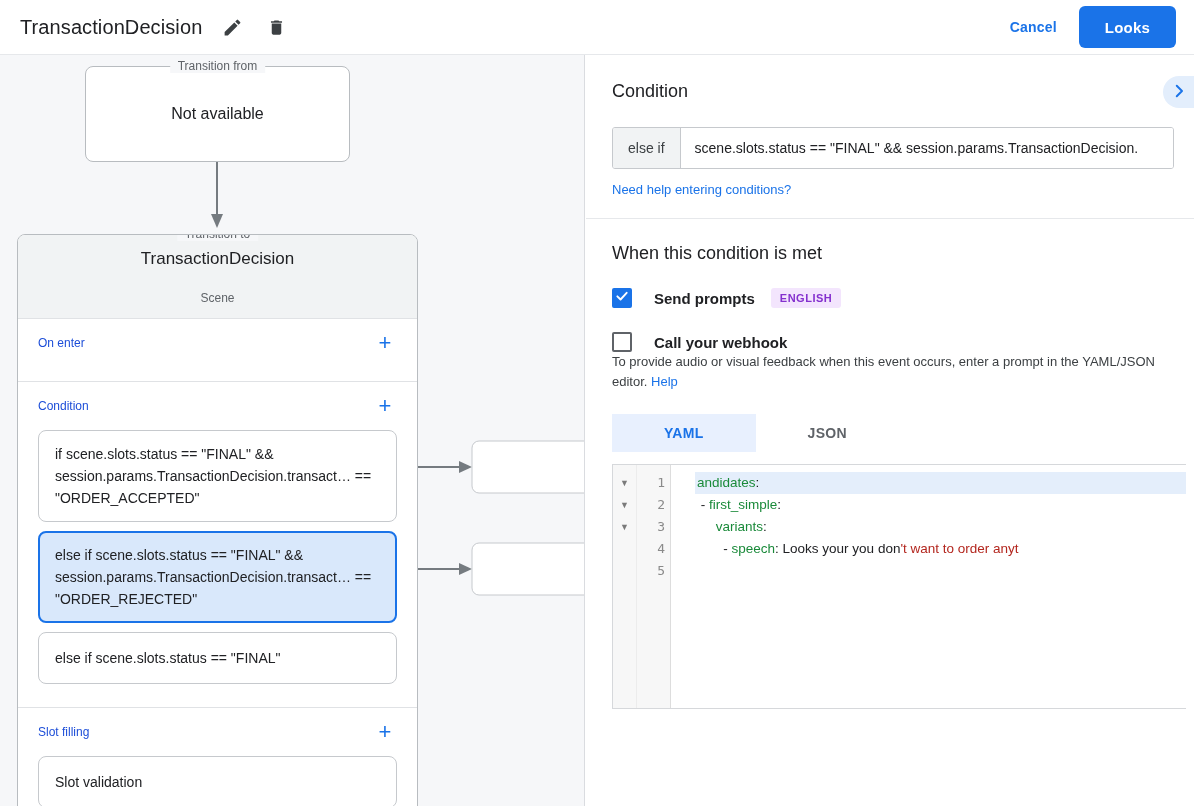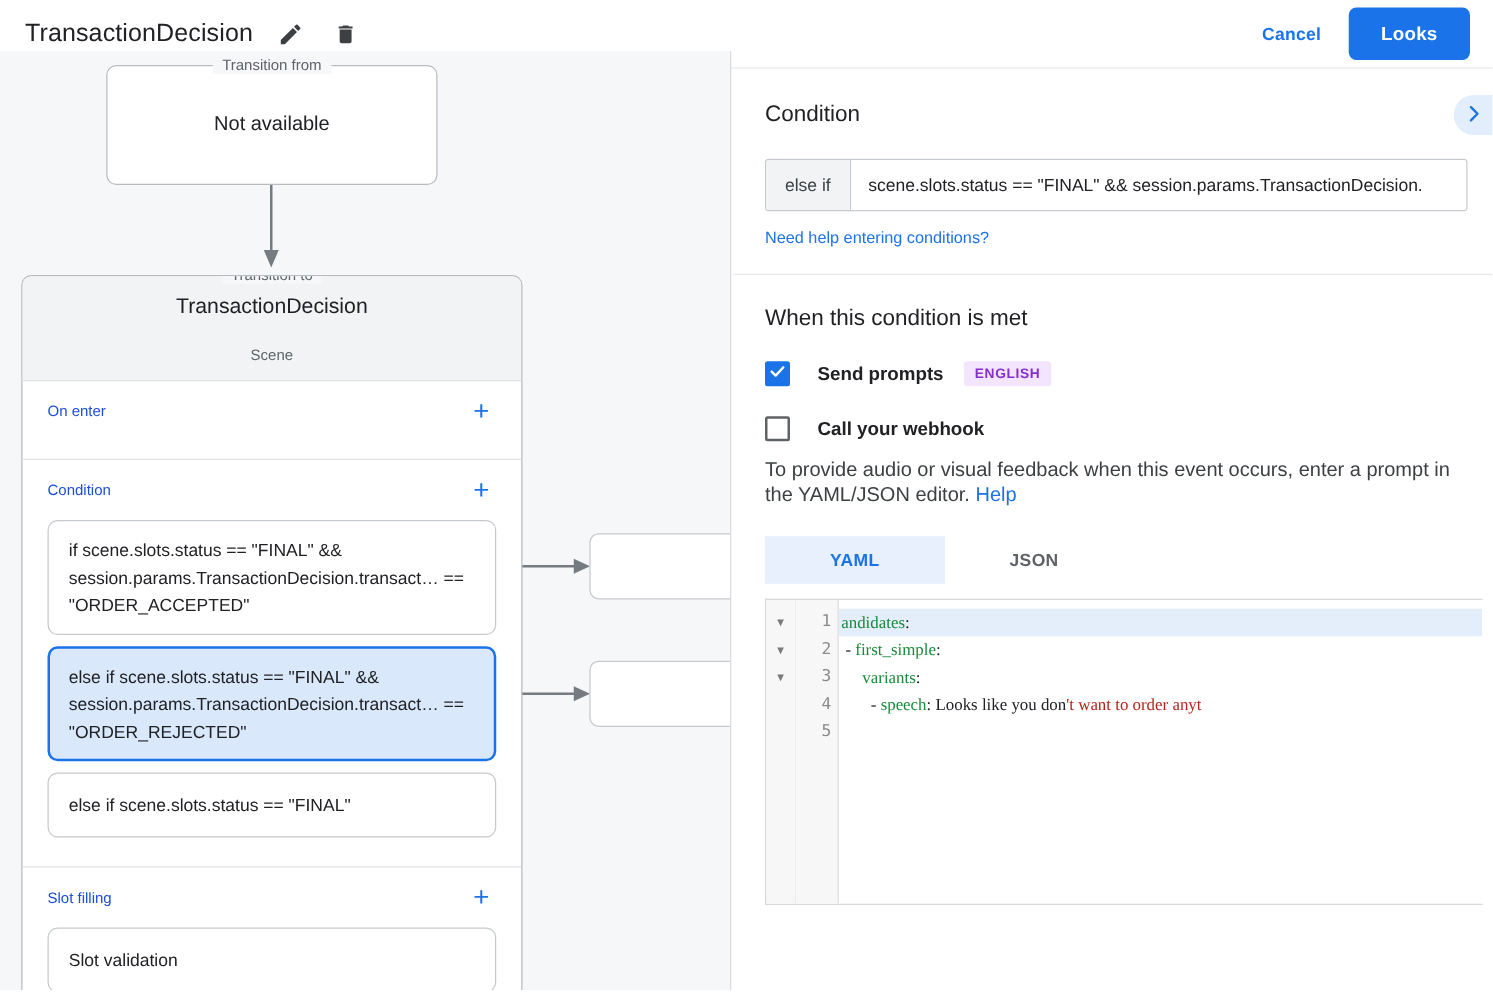--- a/index.html
+++ b/index.html
@@ -38,21 +38,21 @@
   }
   #save-btn {
     font-size: 15px; font-weight: 600; color: #ffffff;
     background: #1a73e8; border: none; border-radius: 6px;
     padding: 0 26px; height: 42px; margin-left: 8px; margin-right: 18px;
     cursor: pointer; letter-spacing: .2px;
   }
 
   
   #graph-pane {
-    position: absolute; left: 0; top: 41px;
+    position: absolute; left: 0; top: 55px;
     width: 585px; height: 751px;
     background: #f6f7f9;
     border-right: 1px solid #dadce0;
     overflow: hidden;
   }
 
   
   .node-card {
     position: absolute;
     background: #ffffff;
@@ -166,21 +166,21 @@
     display: flex; align-items: center; justify-content: center;
   }
   .cb-label { margin-left: 22px; font-size: 15px; font-weight: 700; color: #202124; }
   .lang-badge {
     margin-left: 16px;
     background: #f3e5fd; color: #8430ce;
     font-size: 11px; font-weight: 600; letter-spacing: .5px;
     padding: 4px 9px; border-radius: 3px;
   }
   #met-desc {
-    margin-top: 14px; font-size: 16px; color: #3c4043; line-height: 20px;
+    margin-top: 0; font-size: 13px; color: #3c4043; line-height: 20px;
     width: 560px;
   }
   #met-desc a { color: #1a73e8; text-decoration: none; cursor: pointer; }
 
   #editor-tabs { display: flex; margin-top: 22px; }
   .ed-tab {
     padding: 11px 52px; font-size: 14px; font-weight: 600;
     color: #5f6368; background: transparent; border: none; cursor: pointer;
     letter-spacing: .3px;
   }
@@ -202,21 +202,21 @@
   #ed-gutter {
     width: 34px; background: #f7f7f7; border-right: 1px solid #dddddd;
     padding-top: 7px; text-align: right;
   }
   .gutter-cell {
     height: 22px; line-height: 22px; padding-right: 5px;
     font-family: "DejaVu Sans Mono", monospace; font-size: 13px; color: #8a8a8a;
   }
   #ed-code {
     flex: 1; padding-top: 7px; overflow: hidden;
-    font-family: Liberation Serif, serif; font-size: 13.5px;
+    font-family: Liberation Sans, sans-serif; font-size: 13.5px; margin-left: 24px;
   }
   .code-line { height: 22px; line-height: 22px; white-space: pre; padding-left: 2px; }
   .code-line.cur { background: #e4eefb; }
   .tk-key { color: #1a8a3a; }
   .tk-plain { color: #202124; }
   .tk-str { color: #b3261e; }
   .tk-punct { color: #202124; }
 </style>
 </head>
 <body>
@@ -366,18 +366,18 @@
           <div class="gutter-cell">1</div>
           <div class="gutter-cell">2</div>
           <div class="gutter-cell">3</div>
           <div class="gutter-cell">4</div>
           <div class="gutter-cell">5</div>
         </div>
       <div id="ed-code">
           <div class="code-line cur"><span class="tk-key">andidates</span><span class="tk-punct">:</span></div>
           <div class="code-line"><span class="tk-punct"> - </span><span class="tk-key">first_simple</span><span class="tk-punct">:</span></div>
           <div class="code-line"><span class="tk-punct">     </span><span class="tk-key">variants</span><span class="tk-punct">:</span></div>
-          <div class="code-line"><span class="tk-punct">       - </span><span class="tk-key">speech</span><span class="tk-punct">: </span><span class="tk-plain">Looks like you don</span><span class="tk-str">'t want to order anyt</span></div>
+          <div class="code-line"><span class="tk-punct">       - </span><span class="tk-key">speech</span><span class="tk-punct">: </span><span class="tk-plain">Looks your you don</span><span class="tk-str">'t want to order anyt</span></div>
           <div class="code-line">&nbsp;</div>
         </div>
     </div>
   </div>
 </div>
 
 </body></html>

